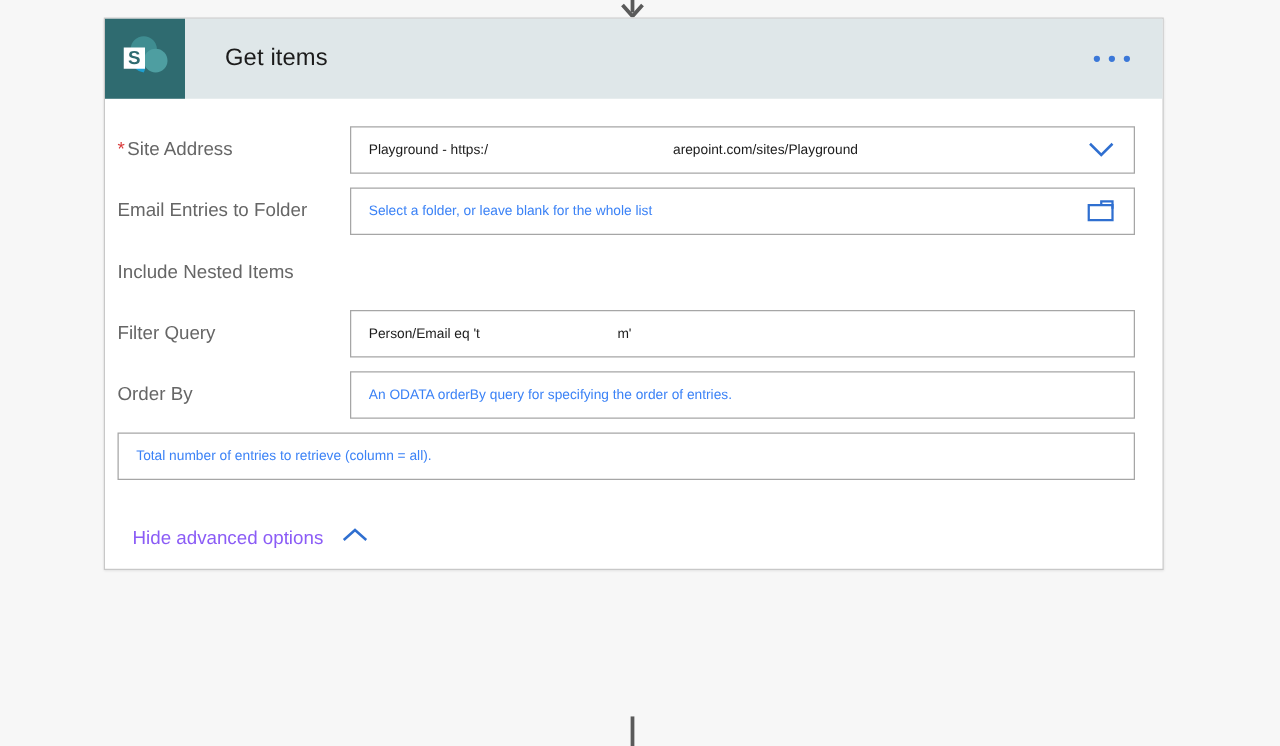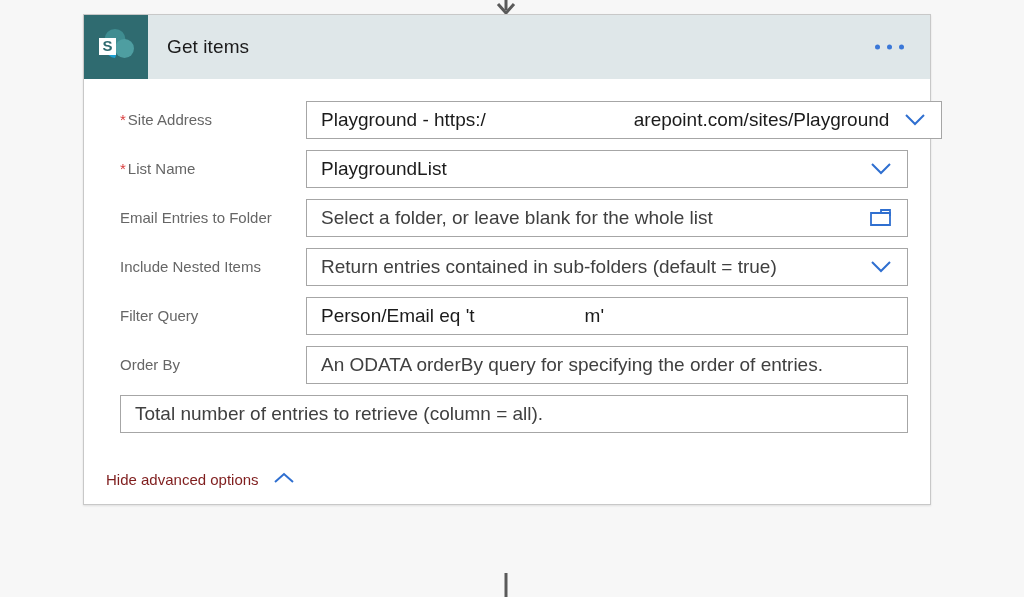--- a/index.html
+++ b/index.html
@@ -52,42 +52,42 @@
     height: 64px;
     background: #2f6b70;
     flex: 0 0 64px;
     display: flex;
     align-items: center;
     justify-content: center;
   }
   #card-title {
     font-size: 19px;
     color: #1b1b1b;
-    margin-left: 19px;
+    margin-left: 32px;
     letter-spacing: .1px;
   }
   #overflow-menu {
     position: absolute;
     right: 22px;
     top: 50%;
     transform: translateY(-50%);
     display: flex;
     gap: 7px;
     cursor: pointer;
     padding: 8px 4px;
   }
   #overflow-menu .dot {
     width: 5px; height: 5px;
     border-radius: 50%;
     background: #3b78d8;
   }
 
   
   #card-body {
-    padding: 16px 22px 10px 36px;
+    padding: 16px 22px 10px 10px;
   }
   .field-row {
     display: flex;
     align-items: center;
     min-height: 49px;
   }
   .field-label {
     width: 186px;
     flex: 0 0 186px;
     font-size: 15px;
@@ -107,27 +107,27 @@
     height: 38px;
     border: 1px solid #a6a6a6;
     background: #ffffff;
     box-sizing: border-box;
     display: flex;
     align-items: center;
     cursor: text;
   }
   .field-control.has-affordance { padding-right: 52px; }
   .field-text {
-    font-size: 19px;
+    font-size: 11px;
     color: #1b1b1b;
     padding-left: 14px;
     white-space: nowrap;
     overflow: hidden;
   }
-  .field-text.placeholder { color: #404040; }
+  .field-text.placeholder { color: #3b82f6; }
 
   
   .redacted {
     display: inline-block;
     background: #ffffff;
   }
   .redacted.w-site   { width: 148px; }
   .redacted.w-filter { width: 24px; }
   .redact-tick {
     display: inline-block;
@@ -152,21 +152,21 @@
   #advanced-toggle {
     display: flex;
     align-items: center;
     gap: 14px;
     margin: 22px 0 16px 22px;
     cursor: pointer;
     width: fit-content;
   }
   #advanced-toggle-label {
     font-size: 15px;
-    color: #7f1d1d;
+    color: #8b5cf6;
   }
 </style>
 </head>
 <body>
 
 <div id="top-connector">
   <svg width="1024" height="14" viewBox="0 0 1024 14">
     <line x1="506" y1="-6" x2="506" y2="10" stroke="#5a5a5a" stroke-width="3"></line>
     <path d="M 498 4 L 506 13 L 514 4" fill="none" stroke="#5a5a5a" stroke-width="3"></path>
   </svg>
@@ -201,57 +201,36 @@
       <div class="field-control has-affordance">
         <div class="field-text"><span>Playground - https:/</span><span class="redacted w-site"></span><span>arepoint.com/sites/Playground</span></div>
         <div class="affordance">
           <svg width="22" height="13" viewBox="0 0 22 13">
               <path d="M 2 2 L 11 11 L 20 2" fill="none" stroke="#2f6fd0" stroke-width="2"></path>
             </svg>
         </div>
       </div>
     </div>
 
-    <div class="field-row">
-      <div class="field-label">
-        <span class="req-star">*</span><span>List Name</span>
-      </div>
-      <div class="field-control has-affordance">
-        <div class="field-text">PlaygroundList</div>
-        <div class="affordance">
-          <svg width="22" height="13" viewBox="0 0 22 13">
-              <path d="M 2 2 L 11 11 L 20 2" fill="none" stroke="#2f6fd0" stroke-width="2"></path>
-            </svg>
-        </div>
-      </div>
-    </div>
 
     <div class="field-row">
       <div class="field-label">Email Entries to Folder</div>
       <div class="field-control has-affordance">
         <div class="field-text placeholder">Select a folder, or leave blank for the whole list</div>
         <div class="affordance">
           <svg width="24" height="20" viewBox="0 0 24 20">
             <path d="M 2 5 L 2 17 L 21 17 L 21 5 L 11 5 Z" fill="none" stroke="#2f6fd0" stroke-width="1.8"></path>
             <path d="M 12 5 L 12 2 L 21 2 L 21 8" fill="none" stroke="#2f6fd0" stroke-width="1.8"></path>
           </svg>
         </div>
       </div>
     </div>
 
     <div class="field-row">
       <div class="field-label">Include Nested Items</div>
-      <div class="field-control has-affordance">
-        <div class="field-text placeholder">Return entries contained in sub-folders (default = true)</div>
-        <div class="affordance">
-          <svg width="22" height="13" viewBox="0 0 22 13">
-              <path d="M 2 2 L 11 11 L 20 2" fill="none" stroke="#2f6fd0" stroke-width="2"></path>
-            </svg>
-        </div>
-      </div>
     </div>
 
     <div class="field-row">
       <div class="field-label">Filter Query</div>
       <div class="field-control">
         <div class="field-text"><span>Person/Email eq 't</span><span class="redacted w-filter"></span><span class="redact-tick">_</span><span class="redacted w-filter2"></span><span>m'</span></div>
       </div>
     </div>
 
     <div class="field-row">

